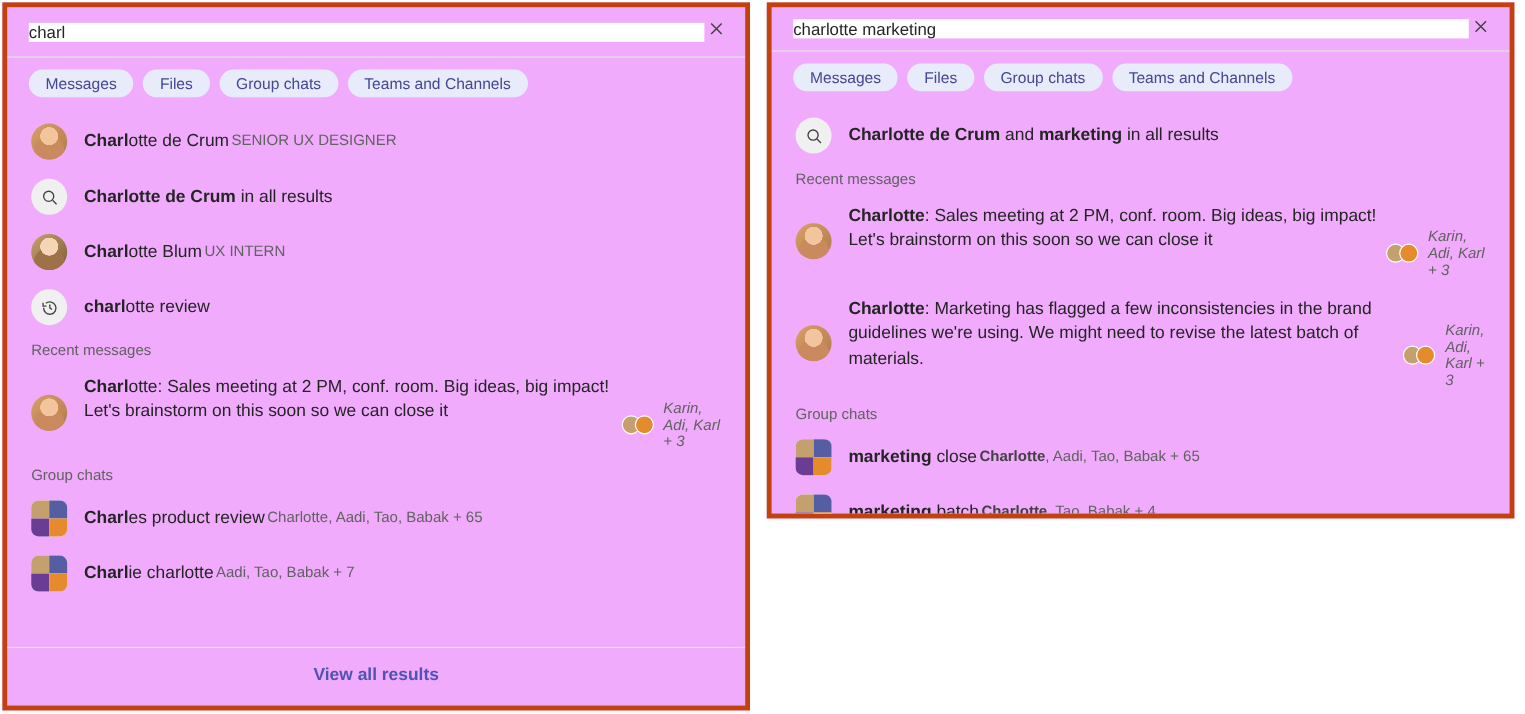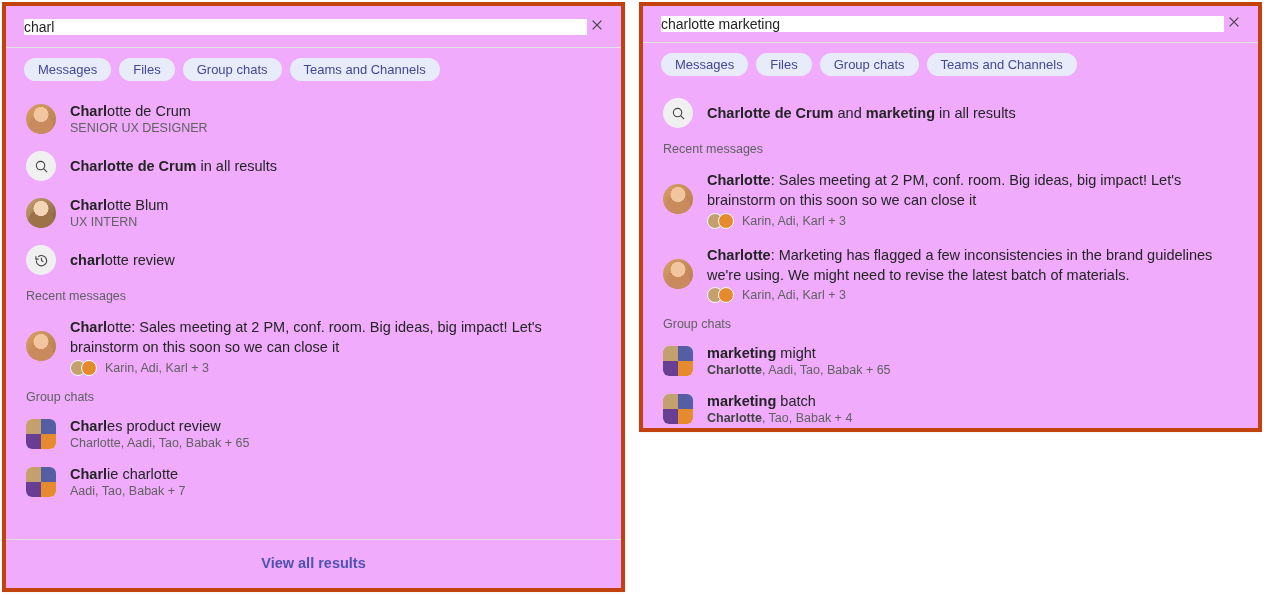--- a/index.html
+++ b/index.html
@@ -117,21 +117,21 @@
     width: 15px; height: 15px;
   }
   .avatar.group .q:nth-child(1){ background:#c5a06f; border-top-left-radius:6px;}
   .avatar.group .q:nth-child(2){ background:#555ea3; border-top-right-radius:6px;}
   .avatar.group .q:nth-child(3){ background:#6a3d94; border-bottom-left-radius:6px;}
   .avatar.group .q:nth-child(4){ background:#e68a2e; border-bottom-right-radius:6px;}
 
   .col {
     flex: 1;
     display: flex;
-    flex-direction: column;
+    flex-direction: row;
     gap: 2px;
   }
   .title-line {
     font-size: 14.5px;
     color: #242424;
   }
   .title-line .b { font-weight: 600; }
   .sub-line {
     font-size: 12.5px;
     color: #616161;
@@ -142,21 +142,22 @@
     font-size: 14.5px;
     color: #242424;
     line-height: 1.4;
   }
   .msg-text .b { font-weight: 600; }
 
   .participants {
     display: flex;
     align-items: center;
     gap: 8px;
-    margin-top: 0;
+    margin-top: 20px;
+    font-style: italic;
   }
   .mini-avatars {
     display:flex;
   }
   .mini-avatars .m {
     width: 16px; height:16px; border-radius:50%;
     border: 1.5px solid #fff;
     margin-left: -5px;
     background:#c5a06f;
   }
@@ -389,21 +390,21 @@
   <div class="list">
     <div class="row align-center">
       <div class="avatar group">
         <div class="q"></div>
           <div class="q"></div>
           <div class="q"></div>
           <div class="q"></div>
       </div>
       <div class="col">
         <div class="title-line">
-          <span class="b">marketing</span><span> might</span>
+          <span class="b">marketing</span><span> close</span>
         </div>
         <div class="sub-line">
           <span class="b">Charlotte</span><span>, Aadi, Tao, Babak + 65</span>
         </div>
       </div>
     </div>
     <div class="row align-center">
       <div class="avatar group">
         <div class="q"></div>
           <div class="q"></div>

